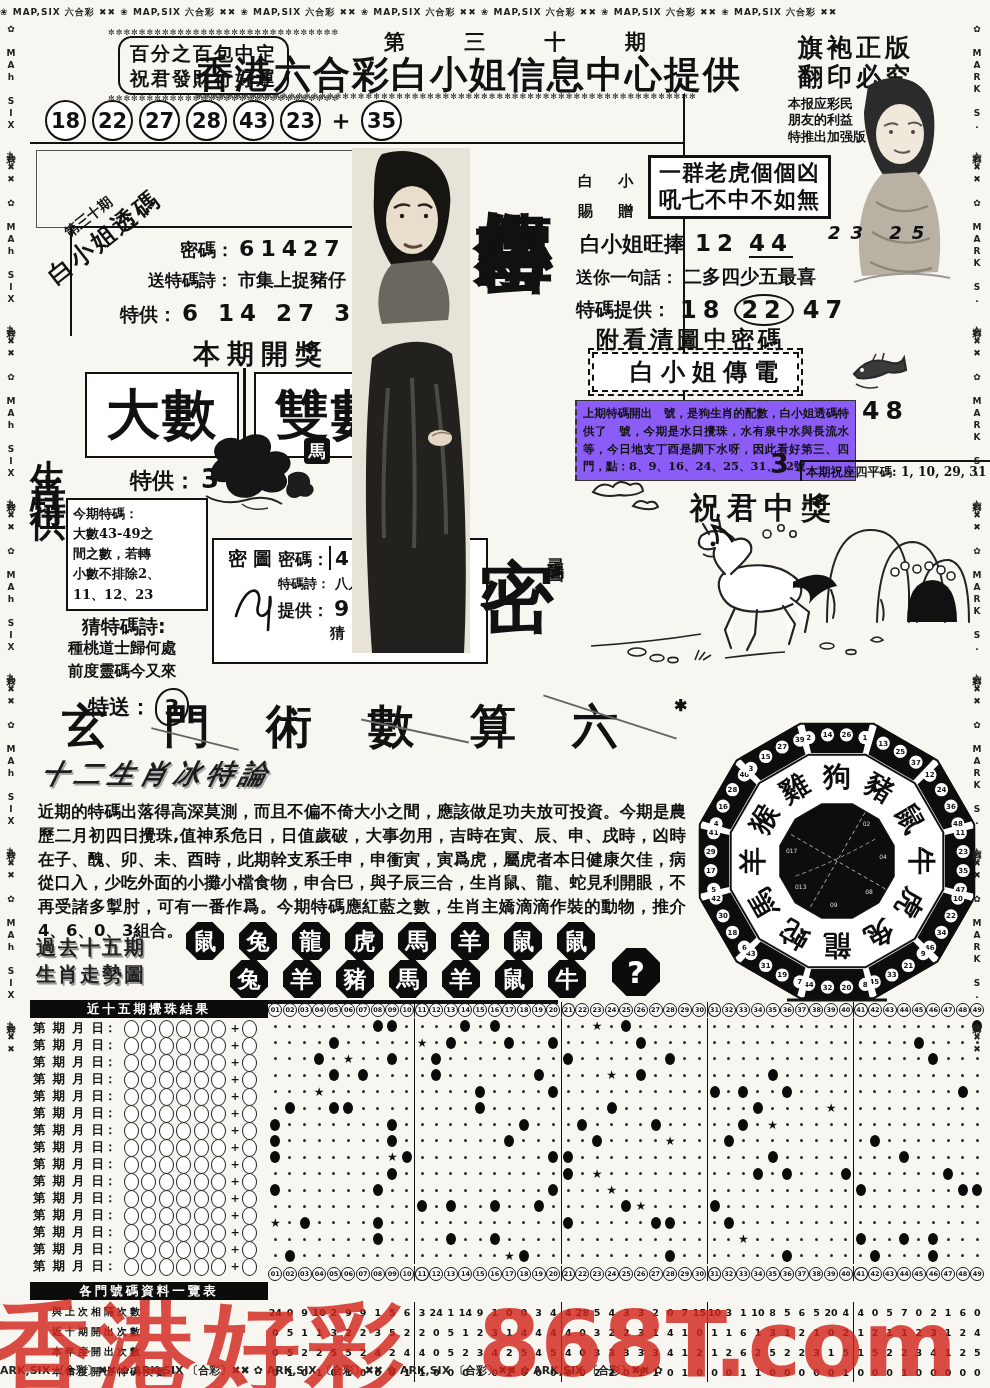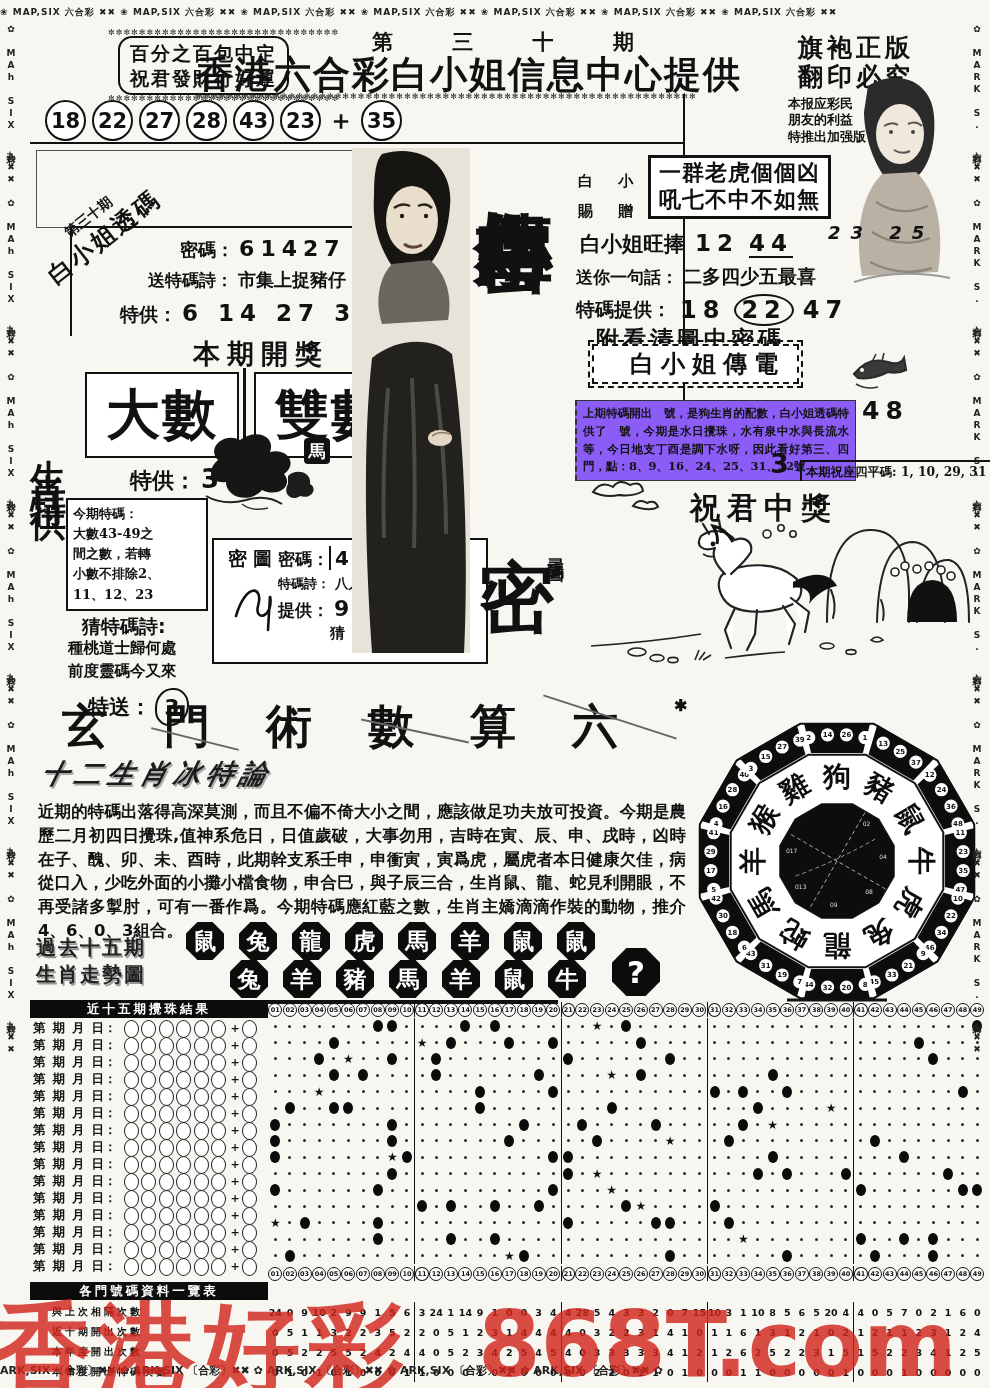--- a/index.html
+++ b/index.html
@@ -104,21 +104,21 @@
       <div class="vtext">✿ MARK S. 六合彩 ✖✖ ✿ MARK S. 六合彩 ✖✖ ✿ MARK S. 六合彩 ✖✖ ✿ MARK S. 六合彩 ✖✖ ✿ MARK S. 六合彩 ✖✖ ✿ MARK S. 六合彩 ✖✖</div>
     </div>
 
   <div class="abs starline" style="left:108px;top:28px;width:232px;">✼✼✼✼✼✼✼✼✼✼✼✼✼✼✼✼✼✼✼✼✼✼✼✼✼✼✼✼✼✼</div>
   <div class="abs cornerbox" style="left:118px;top:36px;">
     <div>百分之百包中定</div>
     <div>祝君發財行好運</div>
   </div>
   <div class="abs starline" style="left:108px;top:94px;width:232px;">✼✼✼✼✼✼✼✼✼✼✼✼✼✼✼✼✼✼✼✼✼✼✼✼✼✼✼✼✼✼</div>
 
-  <div class="abs title-issue" style="left:372px;top:28px;">第 三 十 期</div>
+  <div class="abs title-issue" style="left:384px;top:28px;">第 三 十 期</div>
   <div class="abs title-main" style="left:196px;top:50px;">香港六合彩白小姐信息中心提供</div>
   <div class="abs starline" style="left:196px;top:92px;width:520px;">✻✻✻✻✻✻✻✻✻✻✻✻✻✻✻✻✻✻✻✻✻✻✻✻✻✻✻✻✻✻✻✻✻✻✻✻✻✻✻✻✻✻✻✻✻✻✻✻✻✻✻✻✻✻✻✻✻✻✻✻✻✻✻✻✻</div>
 
   <div class="abs tr-big" style="left:798px;top:34px;">
     <div>旗袍正版</div>
     <div>翻印必究</div>
   </div>
   <div class="abs tr-small" style="left:788px;top:96px;">
     <div>本报应彩民</div>
     <div>朋友的利益</div>
@@ -259,21 +259,21 @@
     <span class="lab" style="font-size:17px;">送你一句話：</span>
     <span class="lab" style="font-size:19px;">二多四少五最喜</span>
   </div>
   <div class="abs" style="left:576px;top:294px;display:flex;align-items:center;gap:9px;">
     <span class="lab" style="font-size:19px;">特碼提供：</span>
     <span class="bignum" style="font-size:24px;">18</span>
     <span class="bignum scr" style="font-size:24px;">22</span>
     <span class="bignum" style="font-size:24px;">47</span>
   </div>
   <div class="abs serif" style="left:596px;top:324px;font-size:23px;font-weight:900;letter-spacing:4px;">附看清圖中密碼</div>
-  <div class="abs dashedbox serif" style="left:592px;top:344px;font-size:24px;font-weight:900;letter-spacing:7px;padding-left:36px;">白小姐傳電</div>
+  <div class="abs dashedbox serif" style="left:592px;top:352px;font-size:24px;font-weight:900;letter-spacing:7px;padding-left:36px;">白小姐傳電</div>
   <div class="abs notebox" style="left:575px;top:400px;width:266px;">上期特碼開出　號，是狗生肖的配數，白小姐透碼特供了　號，今期是水日攪珠，水有泉中水與長流水等，今日地支丁酉是調下水呀，因此看好第三、四門，點：8、9、16、24、25、31、32號</div>
   <div class="abs" style="left:770px;top:448px;font-size:27px;font-weight:900;">3</div>
   <div class="abs serif" style="left:800px;top:460px;width:184px;border-top:2px solid #111;border-left:2px solid #111;padding:2px 0 0 4px;font-size:12.3px;font-weight:bold;white-space:nowrap;">
     <span>本期祝座四平碼:</span>
     <span>1, 10, 29, 31</span>
   </div>
 
   <div class="abs" style="left:575px;top:470px;">
     <svg width="400" height="200" viewBox="0 0 400 200">
       <g stroke="#222" stroke-width="2" fill="none" stroke-linecap="round">

